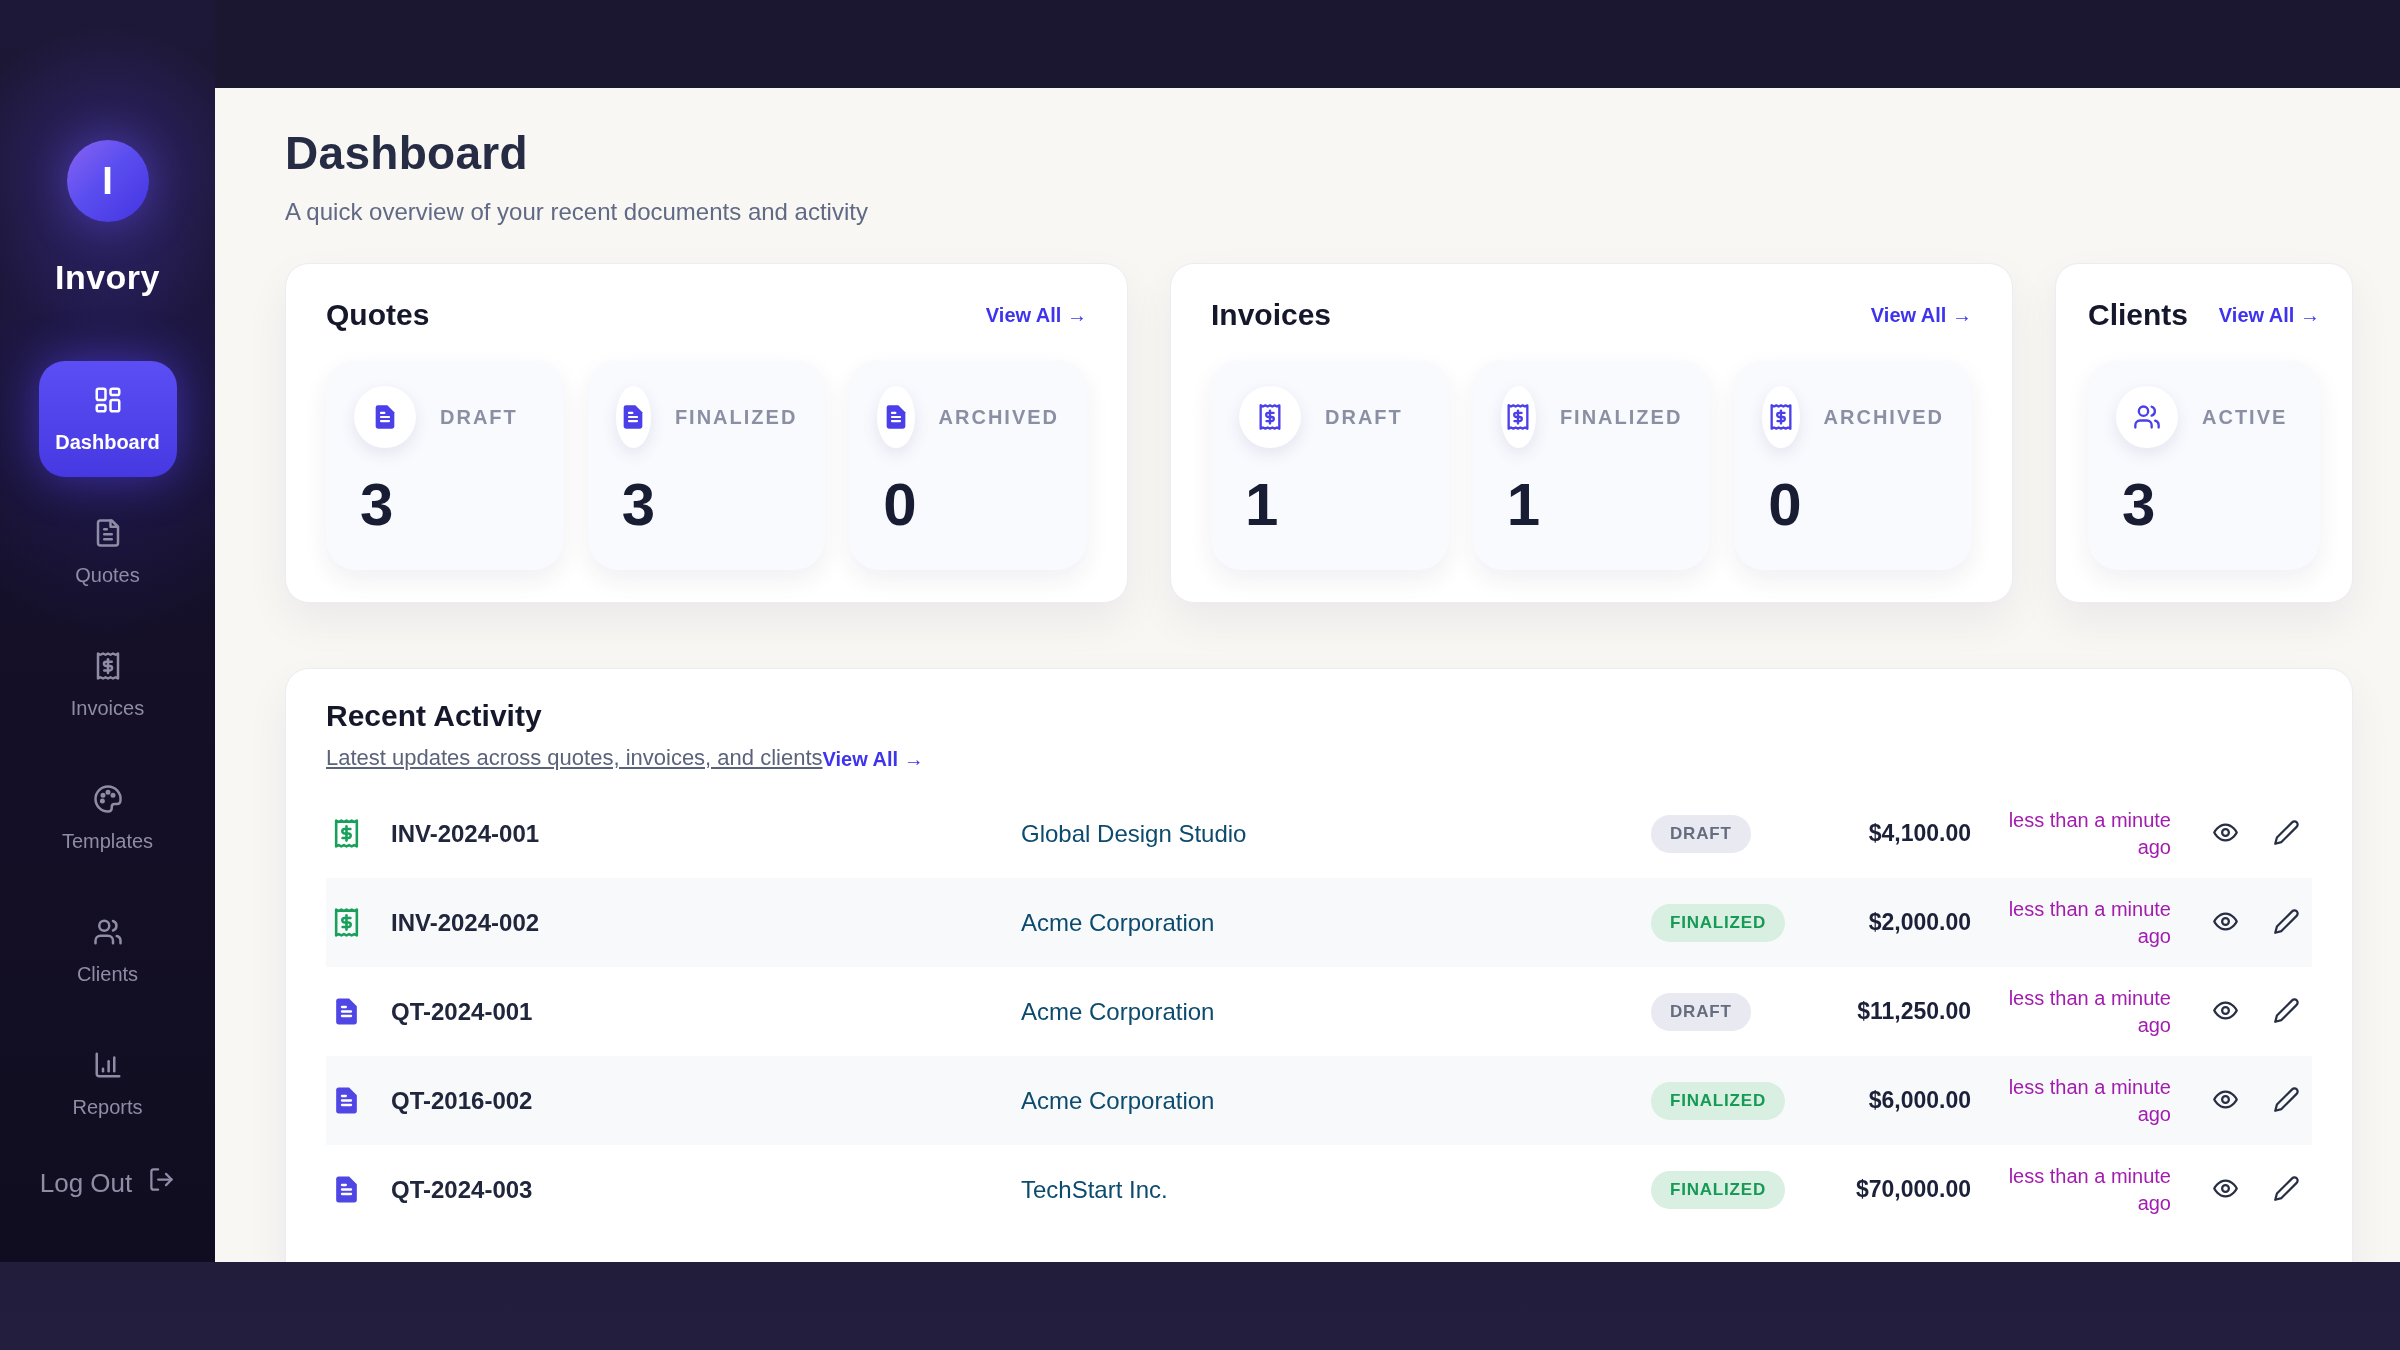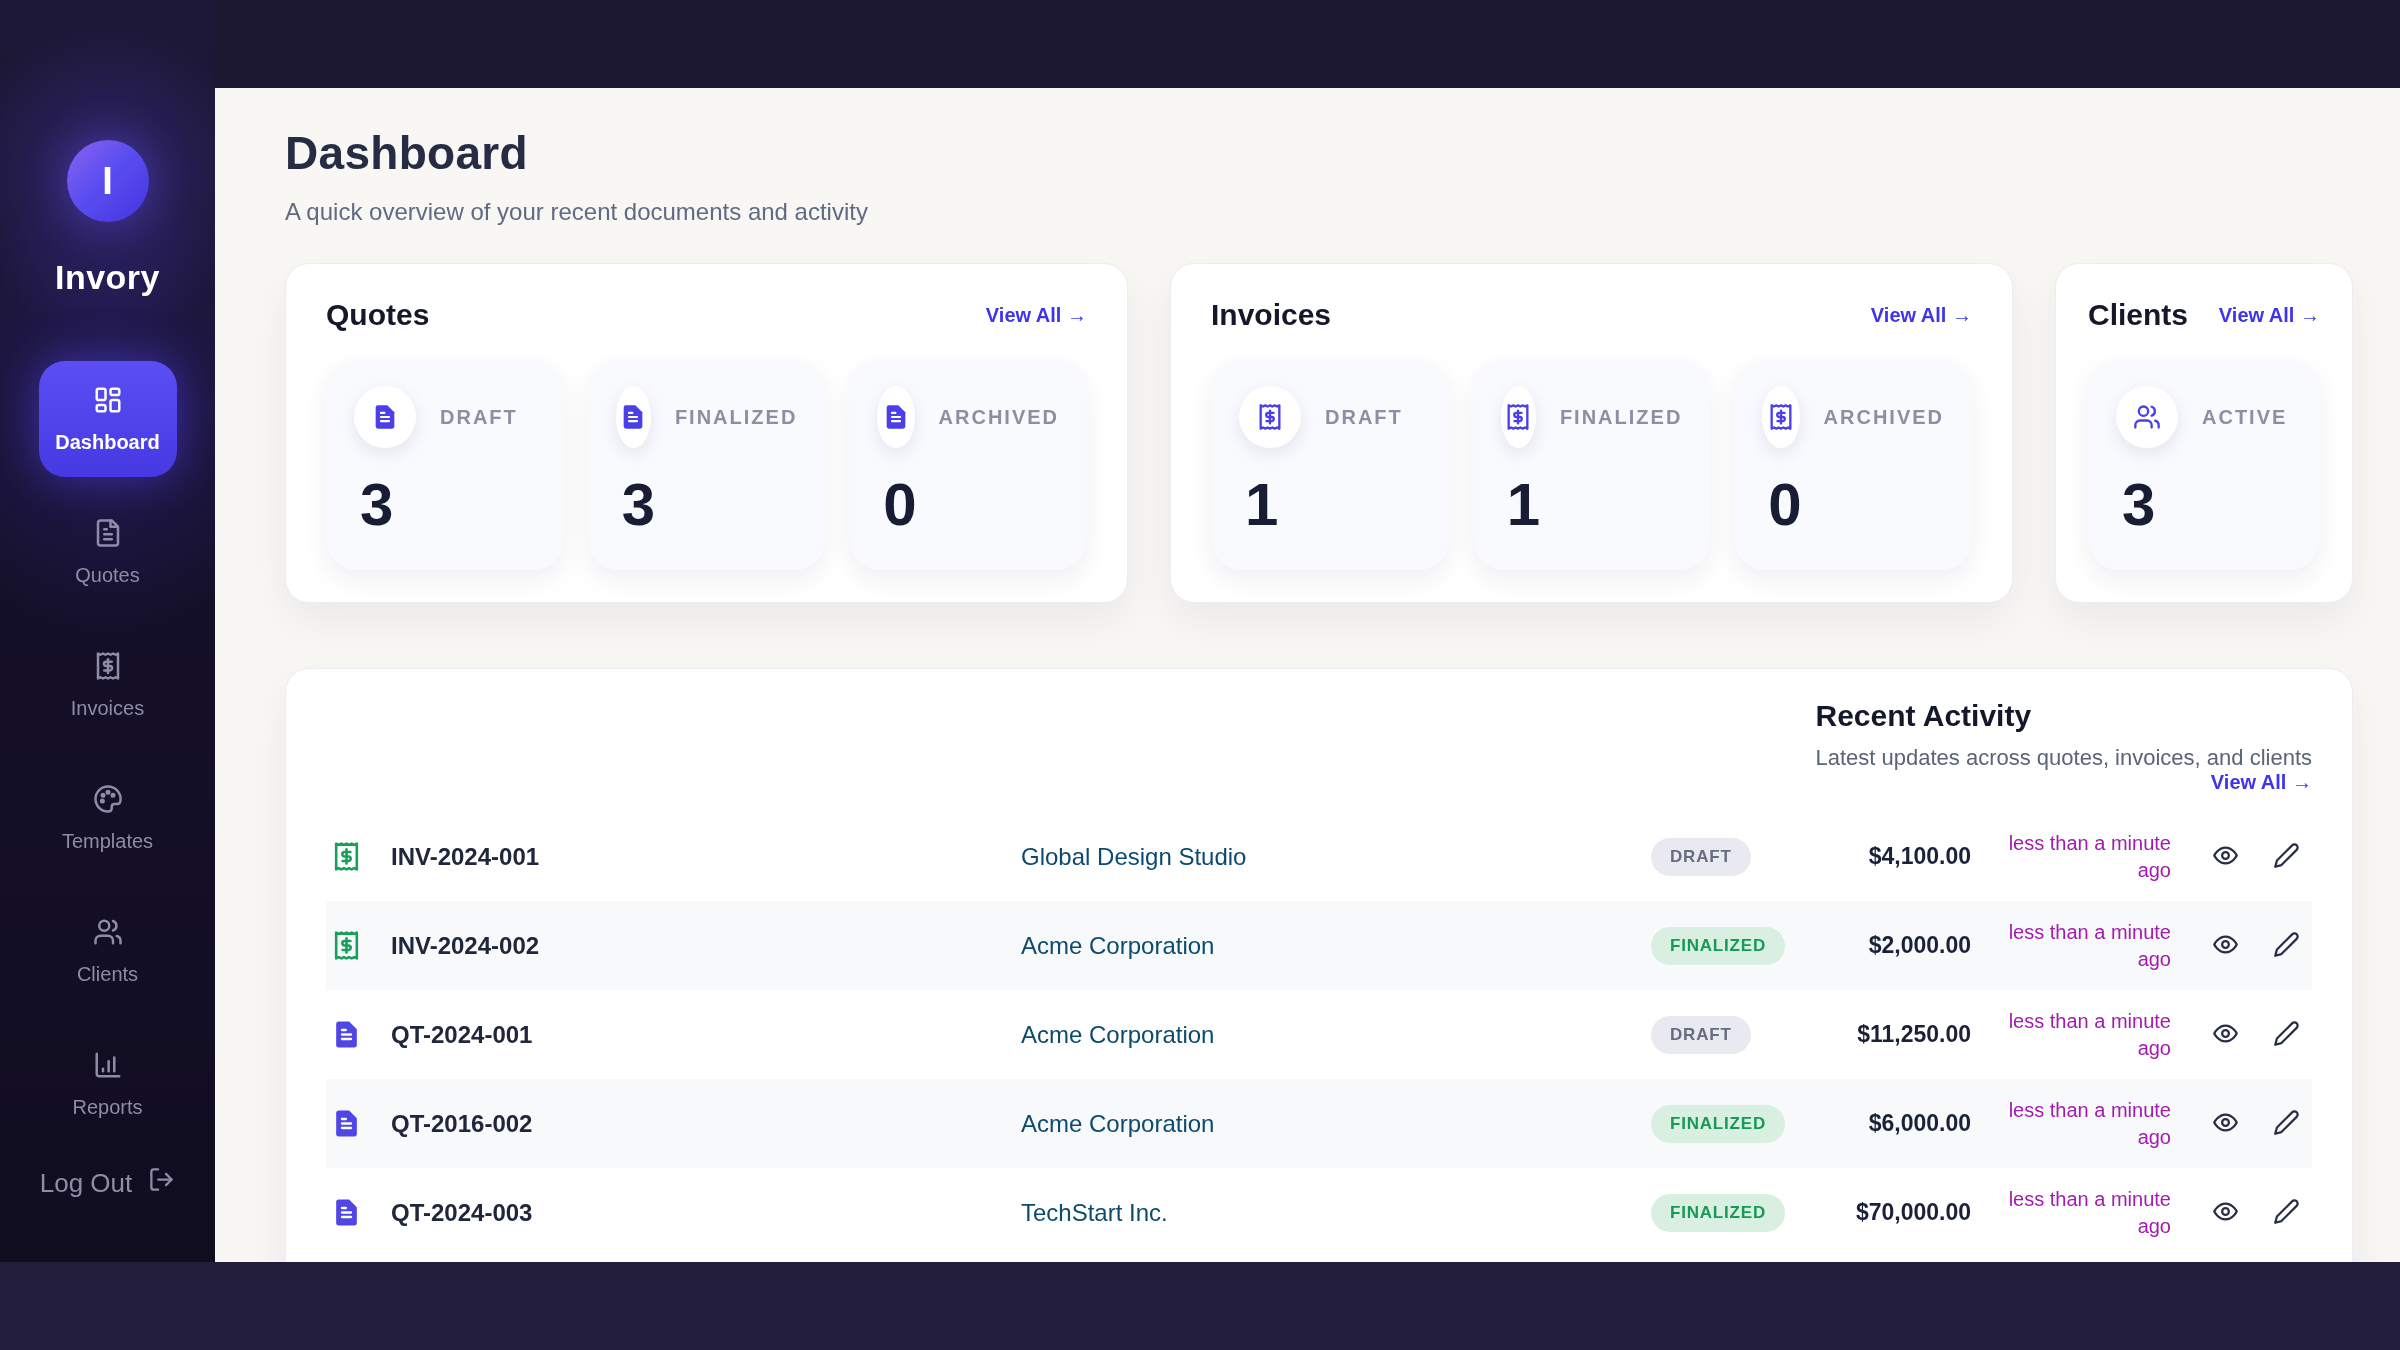--- a/index.html
+++ b/index.html
@@ -91,23 +91,23 @@
   .tile-label { font-size:20px; font-weight:700; color:#8a8fa3; letter-spacing:2px; }
   .tile-value { margin-top:22px; margin-left:6px; font-size:60px; font-weight:800; color:#191d33; }
 
   
   .activity-card {
     margin-top:65px; width:2068px; height:700px;
     background:#fff; border:1px solid #ececf3; border-radius:24px;
     box-shadow:0 18px 44px rgba(24,24,58,.06);
     padding:30px 40px;
   }
-  .activity-head { display:flex; justify-content:flex-end; align-items:flex-end;flex-direction:column; }
+  .activity-head { display:flex; justify-content:flex-start; align-items:flex-end; }
   .activity-title { font-size:30px; font-weight:800; color:#15182b; }
-  .activity-subtitle { margin-top:12px; font-size:22px; color:#5b637a; }
+  .activity-subtitle { margin-top:12px; font-size:22px; color:#5b637a;text-decoration:underline; }
 
   .table { margin-top:18px; }
   .trow {
     display:grid;
     grid-template-columns:60px 630px 630px 200px 130px 200px 138px;
     align-items:center;
   }
   .thead {
     background:#f1f2f6; border-radius:18px 18px 0 0; height:62px;
     font-size:19px; font-weight:700; color:#6e7487; letter-spacing:1px;

